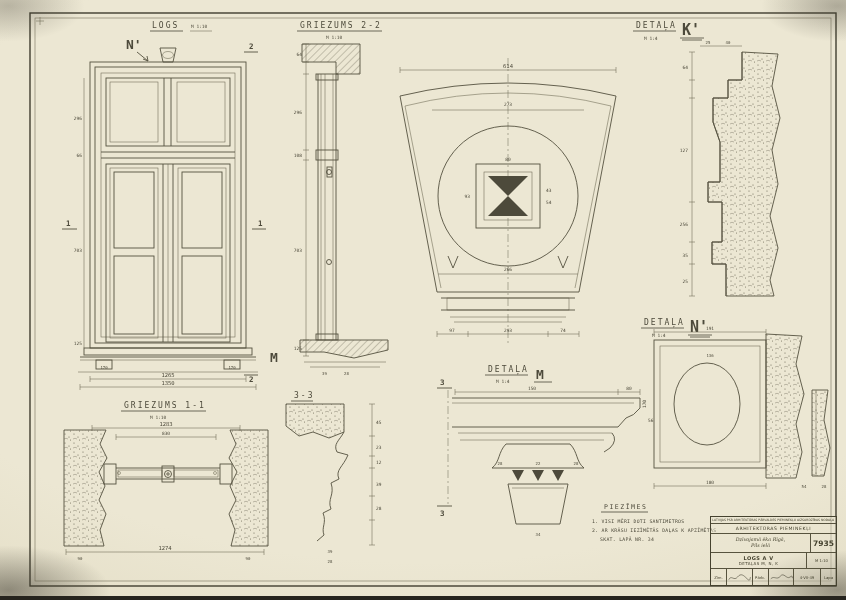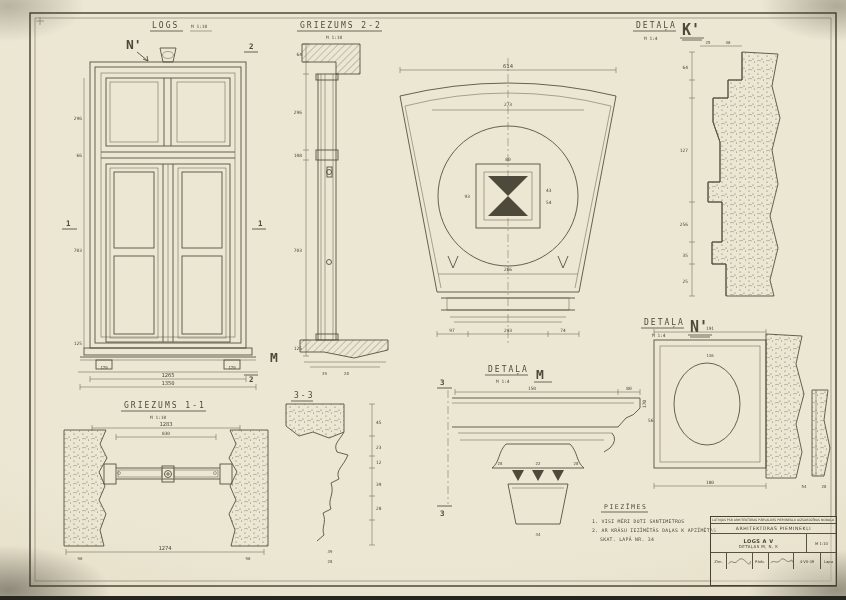--- a/index.html
+++ b/index.html
@@ -404,20 +404,29 @@
 </svg>
 
 
 <div class="titleblock">
   <div class="tb-row">
     <span class="inst">LATVIJAS PSR ARHITEKTŪRAS PĀRVALDES PIEMINEKĻU AIZSARDZĪBAS NODAĻA</span>
   </div>
   <div class="tb-row">
     <span class="sect">ARHITEKTŪRAS PIEMINEKĻI</span>
   </div>
+  <div class="tb-grid" style="grid-template-columns:1fr 26px;">
+    <div class="tb-cell">
+      <span class="obj">Dzīvojamā ēka Rīgā,</span>
+      <span class="obj">Pils ielā</span>
+    </div>
+    <div class="tb-cell">
+      <span class="num">7935</span>
+    </div>
+  </div>
   <div class="tb-grid" style="grid-template-columns:1fr 30px;">
     <div class="tb-cell">
       <span class="st1">LOGS A V</span>
       <span class="st2">DETAĻAS M, N, K</span>
     </div>
     <div class="tb-cell">
       <span class="small">M 1:10</span>
     </div>
   </div>
   <div class="tb-grid" style="grid-template-columns:15px 1fr 16px 1fr 27px 16px;border-bottom:none;">

